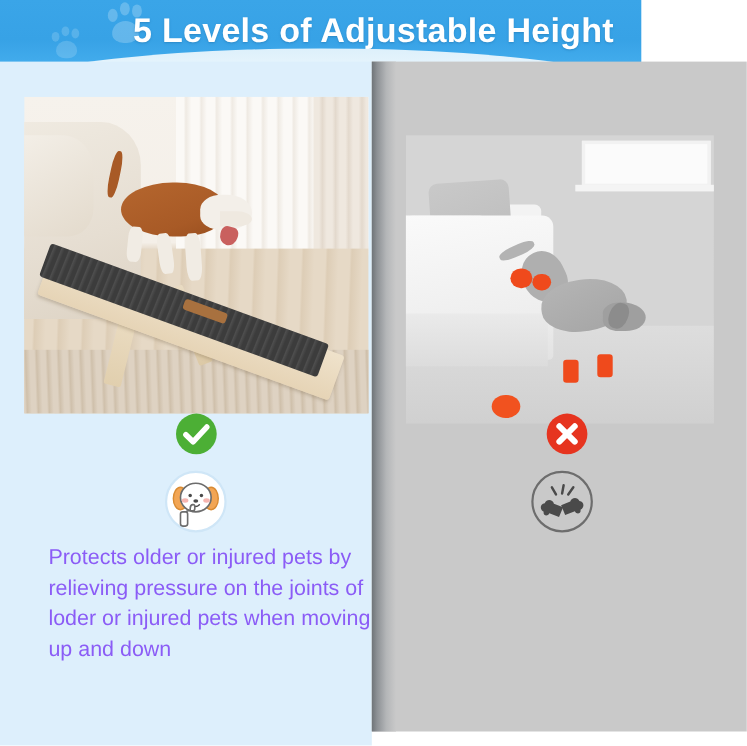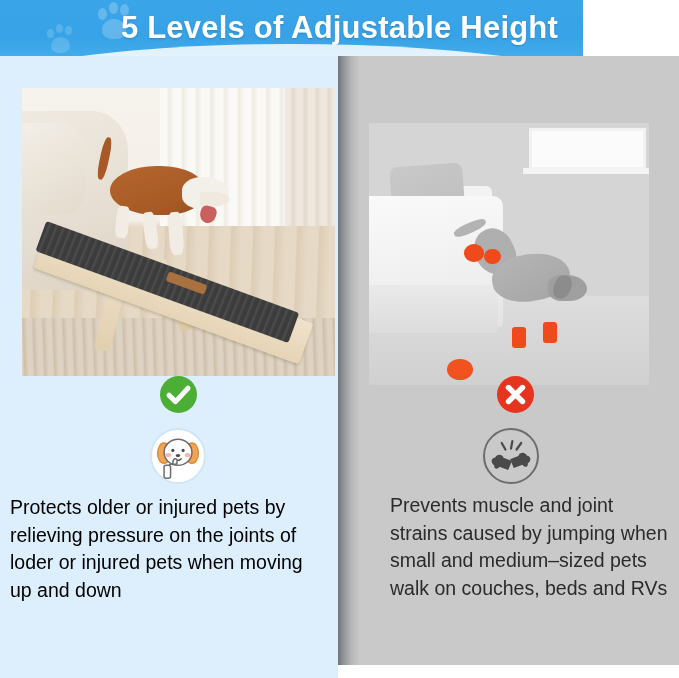--- a/index.html
+++ b/index.html
@@ -382,24 +382,24 @@
   .icon-circle svg { display: block; width: 100%; height: 100%; }
 
   
   .caption {
     position: absolute;
     font-size: 19.5px;
     line-height: 27.5px;
     white-space: pre-line;
   }
   .caption-left {
-    left: 10px;
+    left: 44px;
     top: 494px;
     width: 300px;
-    color: #000000;
+    color: #8b5cf6;
   }
   .caption-right {
     left: 390px;
     top: 492px;
     width: 280px;
     color: #2b2b2b;
   }
 </style>
 </head>
 <body>
@@ -531,15 +531,14 @@
       <path d="M10 38 C6 36 6 30 11 29.5 C13 25 19 26 20 30 L29 33.5 L25 43 L15.5 39.5
                C14 43 9 42 10 38 Z" fill="#4a4a4a"></path>
       <path d="M46 36 C50 34 50 28 45 27.5 C43 23 37 24 36 28 L27 31.5 L31 41 L40.5 37.5
                C42 41 47 40 46 36 Z" fill="#4a4a4a"></path>
       <path d="M28 20 L29.5 12" stroke="#4a4a4a" stroke-width="2.4" stroke-linecap="round"></path>
       <path d="M22 21 L18 14" stroke="#4a4a4a" stroke-width="2.4" stroke-linecap="round"></path>
       <path d="M34 21 L39 14" stroke="#4a4a4a" stroke-width="2.4" stroke-linecap="round"></path>
     </svg>
   </div>
 
-  <div class="caption caption-right">Prevents muscle and joint strains caused by jumping when small and medium–sized pets walk on couches, beds and RVs</div>
 
 </div>
 
 </body></html>

